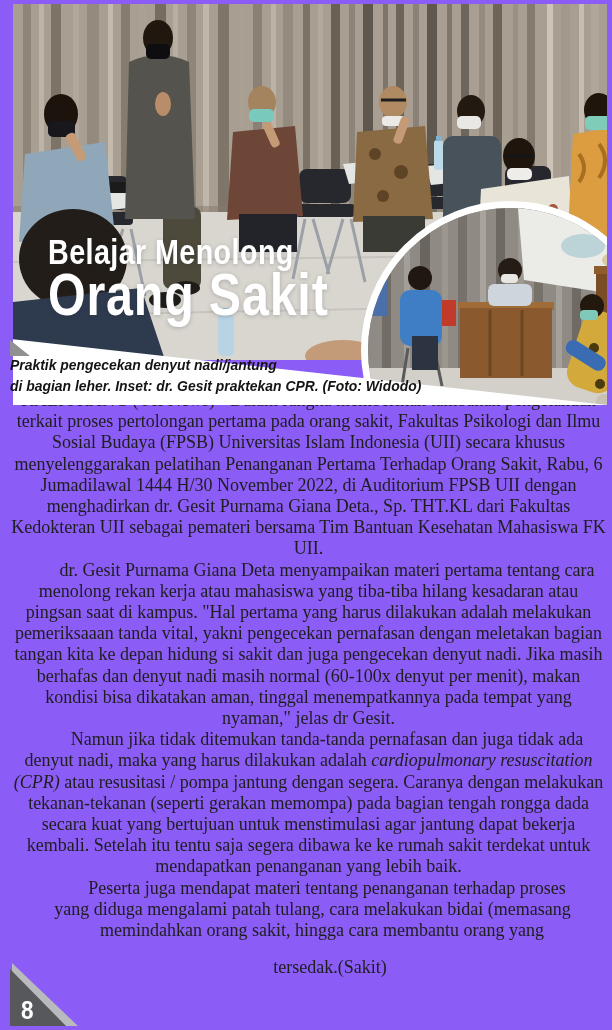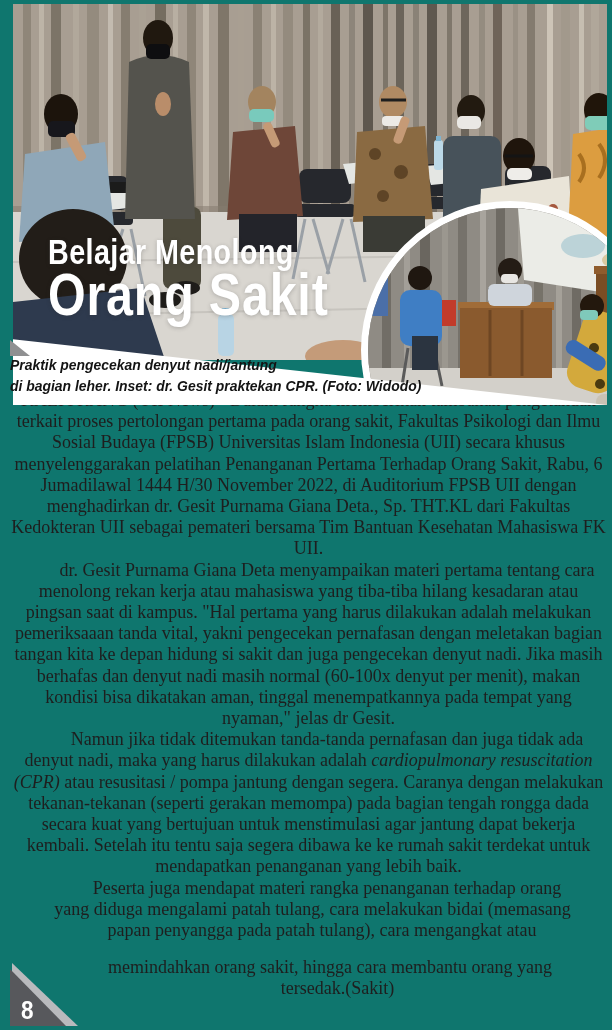--- a/index.html
+++ b/index.html
@@ -1,17 +1,17 @@
 <!DOCTYPE html>
 <html><head>
 <meta charset="utf-8">
 <style>
   html,body { margin:0; padding:0; background:#ffffff; }
   .page {
-    position:relative; width:612px; height:1030px; background:#0f766e;
+    position:relative; width:612px; height:1030px; background:#8b5cf6;
     overflow:hidden; font-family:"Liberation Sans", sans-serif;
   }
   
   .photo-block {
     position:absolute; left:13px; top:4px; width:594px; height:401px;
     overflow:hidden;
   }
   .main-photo-svg { position:absolute; left:0; top:0; filter:blur(.6px); }
   .inset-circle {
     position:absolute; left:348px; top:197px; width:284px; height:284px;
@@ -307,23 +307,22 @@
   <div class="caption">
     <div>Praktik pengecekan denyut nadi/jantung</div>
     <div>di bagian leher. Inset: dr. Gesit praktekan CPR. (Foto: Widodo)</div>
   </div>
 
   <div class="article">
     <p>KALIURANG (UII News) - Dalam rangka memberikan tambahan pengetahuan terkait proses pertolongan pertama pada orang sakit, Fakultas Psikologi dan Ilmu Sosial Budaya (FPSB) Universitas Islam Indonesia (UII) secara khusus menyelenggarakan pelatihan Penanganan Pertama Terhadap Orang Sakit, Rabu, 6 Jumadilawal 1444 H/30 November 2022, di Auditorium FPSB UII dengan menghadirkan dr. Gesit Purnama Giana Deta., Sp. THT.KL dari Fakultas Kedokteran UII sebagai pemateri bersama Tim Bantuan Kesehatan Mahasiswa FK UII.</p>
     <p class="ind">dr. Gesit Purnama Giana Deta menyampaikan materi pertama tentang cara menolong rekan kerja atau mahasiswa yang tiba-tiba hilang kesadaran atau pingsan saat di kampus. "Hal pertama yang harus dilakukan adalah melakukan pemeriksaaan tanda vital, yakni pengecekan pernafasan dengan meletakan bagian tangan kita ke depan hidung si sakit dan juga pengecekan denyut nadi. Jika masih berhafas dan denyut nadi masih normal (60-100x denyut per menit), makan kondisi bisa dikatakan aman, tinggal menempatkannya pada tempat yang nyaman," jelas dr Gesit.</p>
     <p class="ind"><span>Namun jika tidak ditemukan tanda-tanda pernafasan dan juga tidak ada denyut nadi, maka yang harus dilakukan adalah </span><em>cardiopulmonary resuscitation (CPR)</em><span> atau resusitasi / pompa jantung dengan segera. Caranya dengan melakukan tekanan-tekanan (seperti gerakan memompa) pada bagian tengah rongga dada secara kuat yang bertujuan untuk menstimulasi agar jantung dapat bekerja kembali. Setelah itu tentu saja segera dibawa ke ke rumah sakit terdekat untuk mendapatkan penanganan yang lebih baik.</span></p>
     <div>
-      <div class="p4-line">Peserta juga mendapat materi rangka penanganan terhadap orang</div>
+      <div class="p4-line">Peserta juga mendapat materi tentang penanganan terhadap proses</div>
       <div class="p4-line">yang diduga mengalami patah tulang, cara melakukan bidai (memasang</div>
-      <div class="p4-line">papan penyangga pada patah tulang), cara mengangkat atau</div>
       <div class="p4-line">memindahkan orang sakit, hingga cara membantu orang yang</div>
       <div class="p4-line">tersedak.(Sakit)</div>
     </div>
   </div>
 
   <div class="badge-light"></div>
   <div class="badge-dark"></div>
   <div class="page-num">8</div>
 
 </div>

